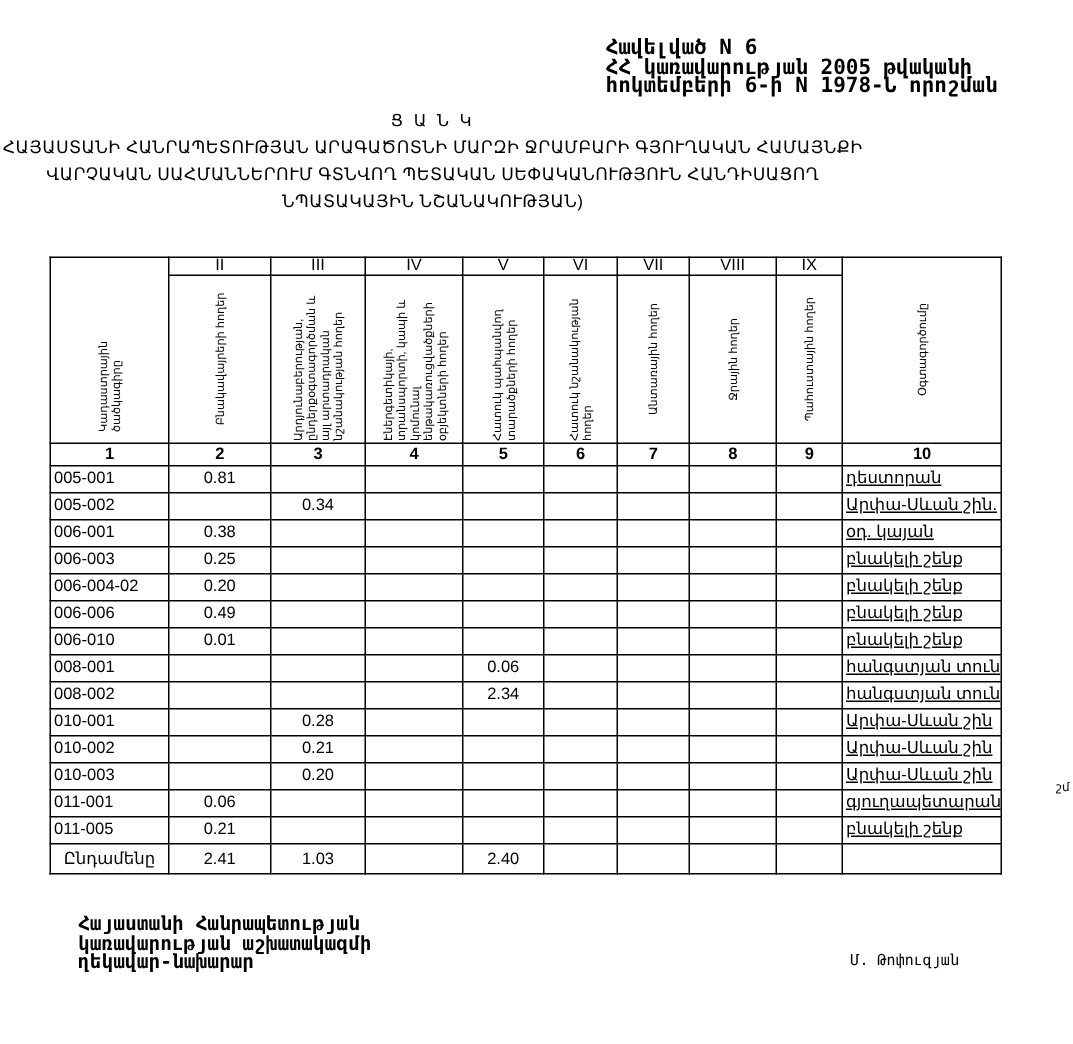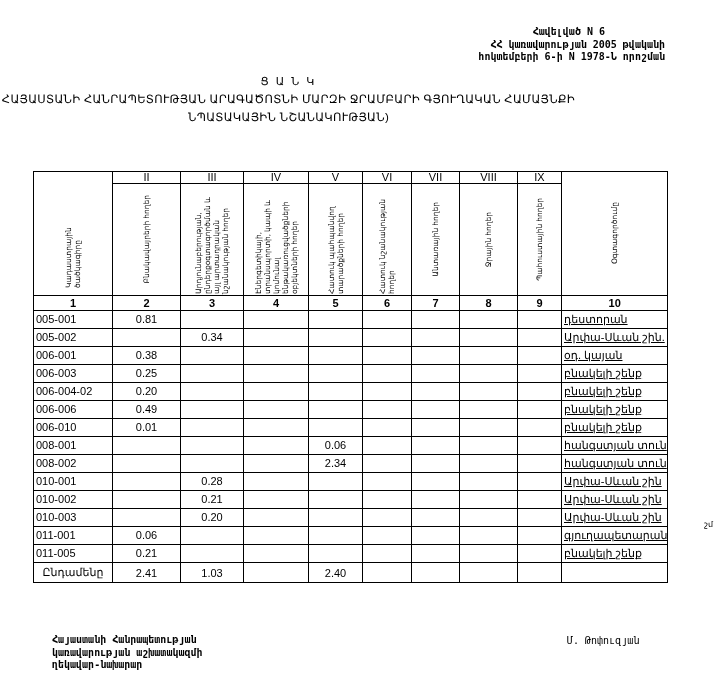--- a/index.html
+++ b/index.html
@@ -1,49 +1,50 @@
 <!DOCTYPE html>
 <html><head>
 <meta charset="utf-8">
 <style>
   html, body { margin:0; padding:0; background:#ffffff; }
   body { width:715px; height:696px; position:relative; overflow:hidden; font-family:"Liberation Sans", sans-serif; color:#000; }
-  .approval { position:absolute; right:50px; top:26px; text-align:right; font-family:"DejaVu Sans Mono", monospace; font-size:10px; font-weight:bold; line-height:12.5px; }
+  .approval { position:absolute; right:50px; top:26px; text-align:left; font-family:"DejaVu Sans Mono", monospace; font-size:14px; font-weight:bold; line-height:12.5px; }
   .approval div { white-space:nowrap; }
   .approval .l0 { padding-right:60px; }
   .approval .l2 { padding-right:0px; }
   .title-block { position:absolute; left:0; top:72px; width:577px; text-align:center; font-family:"Liberation Sans", sans-serif; font-size:11.5px; line-height:18px; letter-spacing:0.3px; }
   .title-block .t0 { font-size:11px; letter-spacing:2px; }
   table.main { position:absolute; left:33px; top:171px; border-collapse:collapse; table-layout:fixed;border-radius:19px; }
   table.main td { border:1px solid #000; padding:0; font-size:11px; vertical-align:middle; overflow:hidden; }
   .roman td { height:11px; font-size:9px; text-align:center; line-height:11px; }
   .hdr td { height:111px; }
   .vtext { writing-mode:vertical-rl; transform:rotate(180deg); font-size:7.5px; line-height:9px; margin:0 auto; max-height:108px; text-align:left; }
   .numrow td { height:14px; text-align:center; font-weight:bold; font-size:11px; line-height:14px; }
   .datarow td { height:17px; font-size:11px; line-height:17px; }
   td.code { padding-left:2px !important; }
   td.val { text-align:center; }
   td.purpose { padding-left:2px !important; font-size:10px; text-decoration:underline; white-space:nowrap; }
   .totalrow td { height:19px; text-align:center; font-size:11px; }
   .stray { position:absolute; left:667px; top:520px; font-size:8px;padding-left:37px; }
-  .footer-left { position:absolute; left:52px; top:634px; font-family:"DejaVu Sans Mono", monospace; font-size:10px; font-weight:bold; line-height:12.5px; }
+  .footer-left { position:absolute; left:52px; top:611px; font-family:"DejaVu Sans Mono", monospace; font-size:13px; font-weight:bold; line-height:12.5px; }
   .footer-right { position:absolute; left:567px; top:635px; font-family:"DejaVu Sans Mono", monospace; font-size:10px; font-weight:normal; }
 </style>
 </head>
 <body>
 
 <div class="approval">
   <div class="l0">Հավելված N 6</div>
   <div class="l1">ՀՀ կառավարության 2005 թվականի</div>
   <div class="l2">հոկտեմբերի 6-ի N 1978-Ն որոշման</div>
 </div>
 
 <div class="title-block">
   <div class="t0">Ց Ա Ն Կ</div>
   <div>ՀԱՅԱՍՏԱՆԻ ՀԱՆՐԱՊԵՏՈՒԹՅԱՆ ԱՐԱԳԱԾՈՏՆԻ ՄԱՐԶԻ ՋՐԱՄԲԱՐԻ ԳՅՈՒՂԱԿԱՆ ՀԱՄԱՅՆՔԻ</div>
+  <div>ՎԱՐՉԱԿԱՆ ՍԱՀՄԱՆՆԵՐՈՒՄ ԳՏՆՎՈՂ ՊԵՏԱԿԱՆ ՍԵՓԱԿԱՆՈՒԹՅՈՒՆ ՀԱՆԴԻՍԱՑՈՂ</div>
   <div>ՆՊԱՏԱԿԱՅԻՆ ՆՇԱՆԱԿՈՒԹՅԱՆ)</div>
 </div>
 
 <table class="main">
   <colgroup>
     <col style="width:79px">
       <col style="width:68px">
       <col style="width:63px">
       <col style="width:65px">
       <col style="width:54px">

